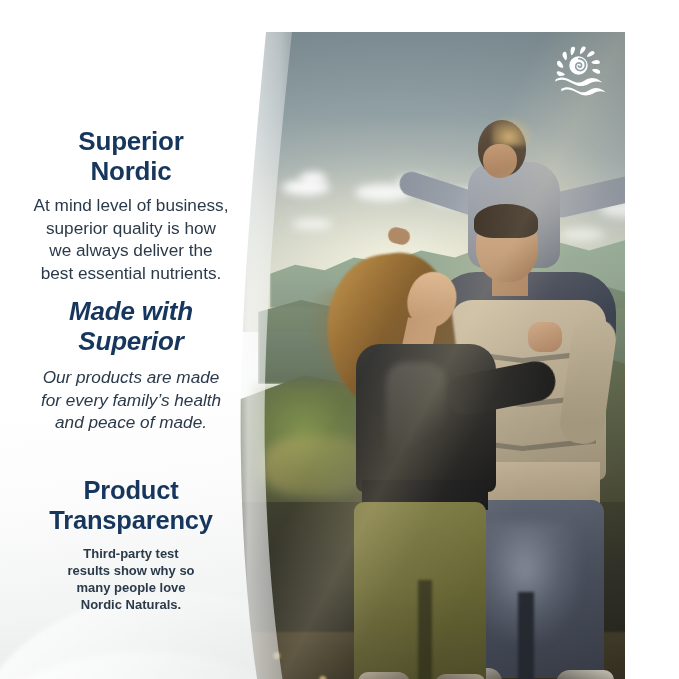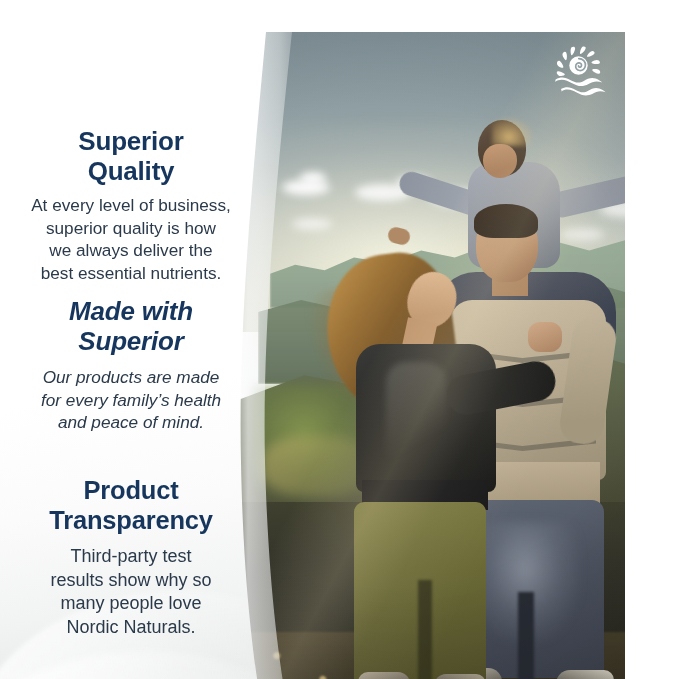--- a/index.html
+++ b/index.html
@@ -515,21 +515,21 @@
   .block.b3 .heading { font-size: 25.5px; }
 
   .body-text {
     margin: 8px 0 0 0;
     color: #2b3a4a;
     font-size: 17.2px;
     line-height: 1.31;
     font-weight: 400;
   }
   .block.b2 .body-text { margin-top: 10px; }
-  .block.b3 .body-text { margin-top: 10px; font-size: 18px; }
+  .block.b3 .body-text { margin-top: 10px; font-size: 13px; font-weight: bold; }
   .body-text .ln { display: block; white-space: nowrap; }
 
   
   .logo {
     position: absolute;
     right: 14px;
     top: 12px;
     width: 62px;
     height: 54px;
     pointer-events: none;
@@ -615,39 +615,39 @@
   <div class="panel">
     <div class="swoosh"></div>
     <div class="swoosh2"></div>
   </div>
 
   <div class="content">
 
     <div class="block b1">
       <h2 class="heading">
         <span>Superior</span><br>
-        <span>Quality</span>
+        <span>Nordic</span>
       </h2>
       <p class="body-text">
-        <span class="ln">At every level of business,</span>
+        <span class="ln">At mind level of business,</span>
         <span class="ln">superior quality is how</span>
         <span class="ln">we always deliver the</span>
         <span class="ln">best essential nutrients.</span>
       </p>
     </div>
 
     <div class="block b2">
       <h2 class="heading">
         <span>Made with</span><br>
         <span>Superior</span>
       </h2>
       <p class="body-text">
         <span class="ln">Our products are made</span>
         <span class="ln">for every family’s health</span>
-        <span class="ln">and peace of mind.</span>
+        <span class="ln">and peace of made.</span>
       </p>
     </div>
 
     <div class="block b3">
       <h2 class="heading">
         <span>Product</span><br>
         <span>Transparency</span>
       </h2>
       <p class="body-text">
         <span class="ln">Third-party test</span>

